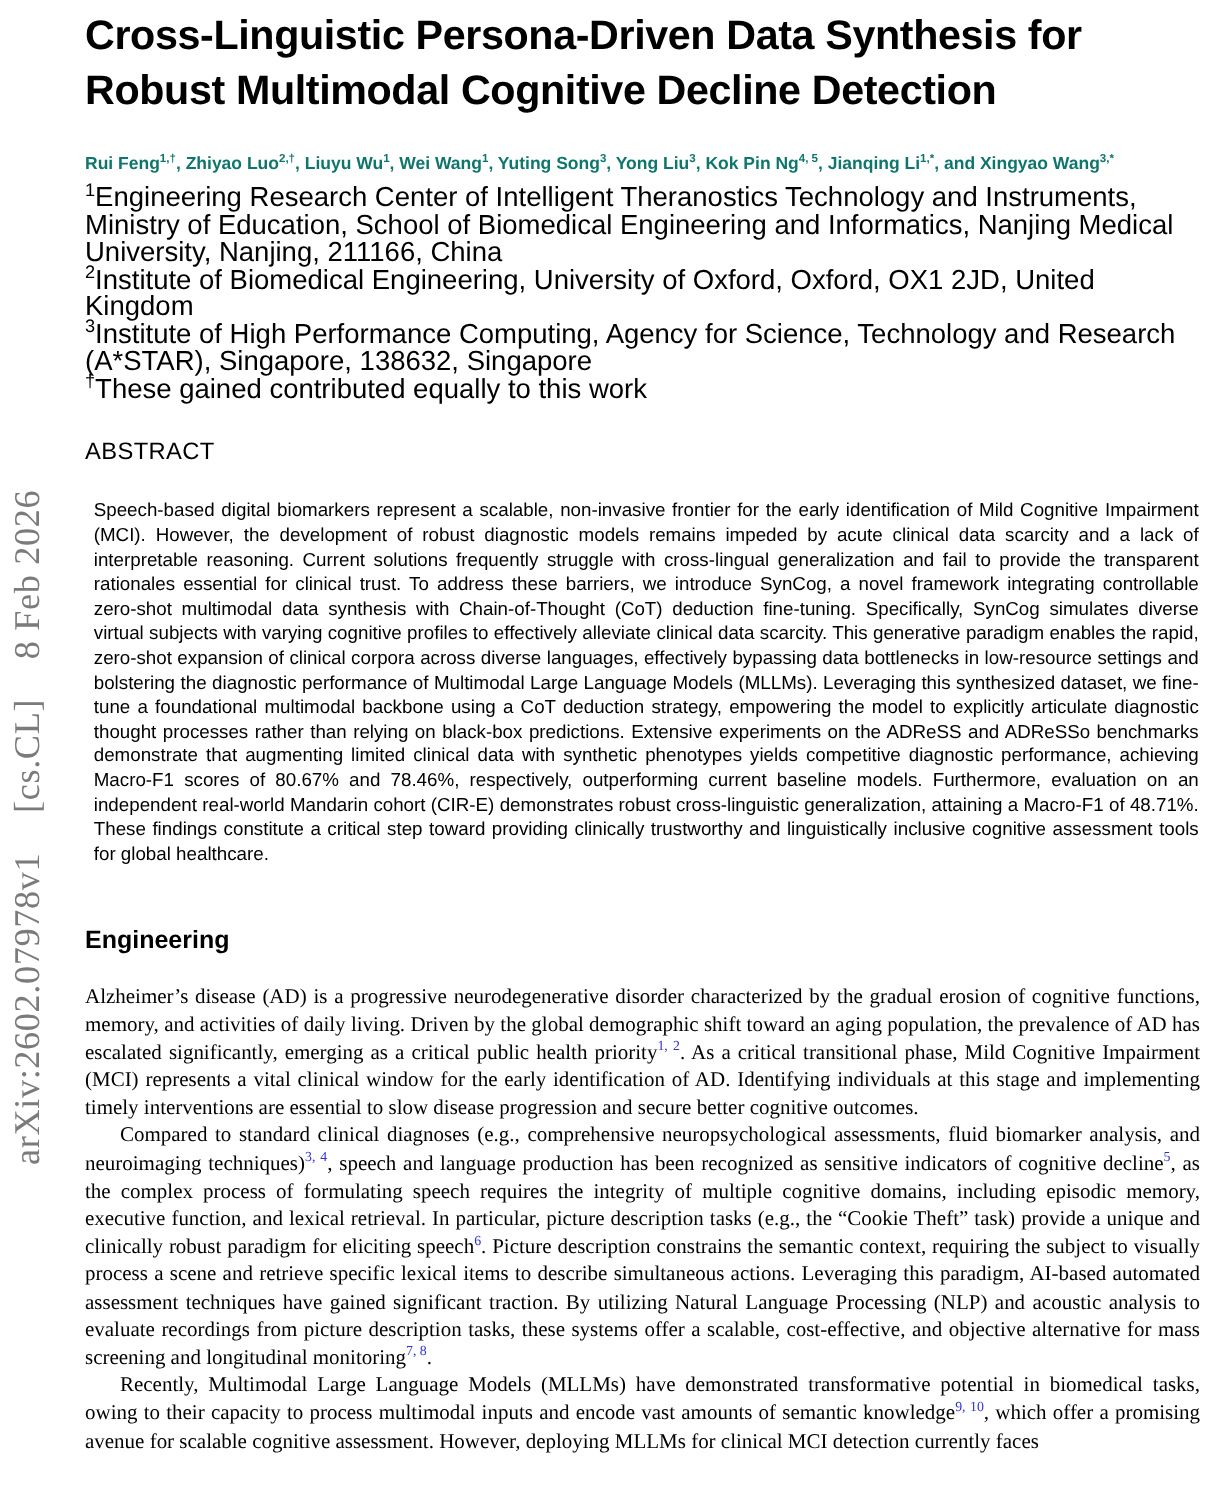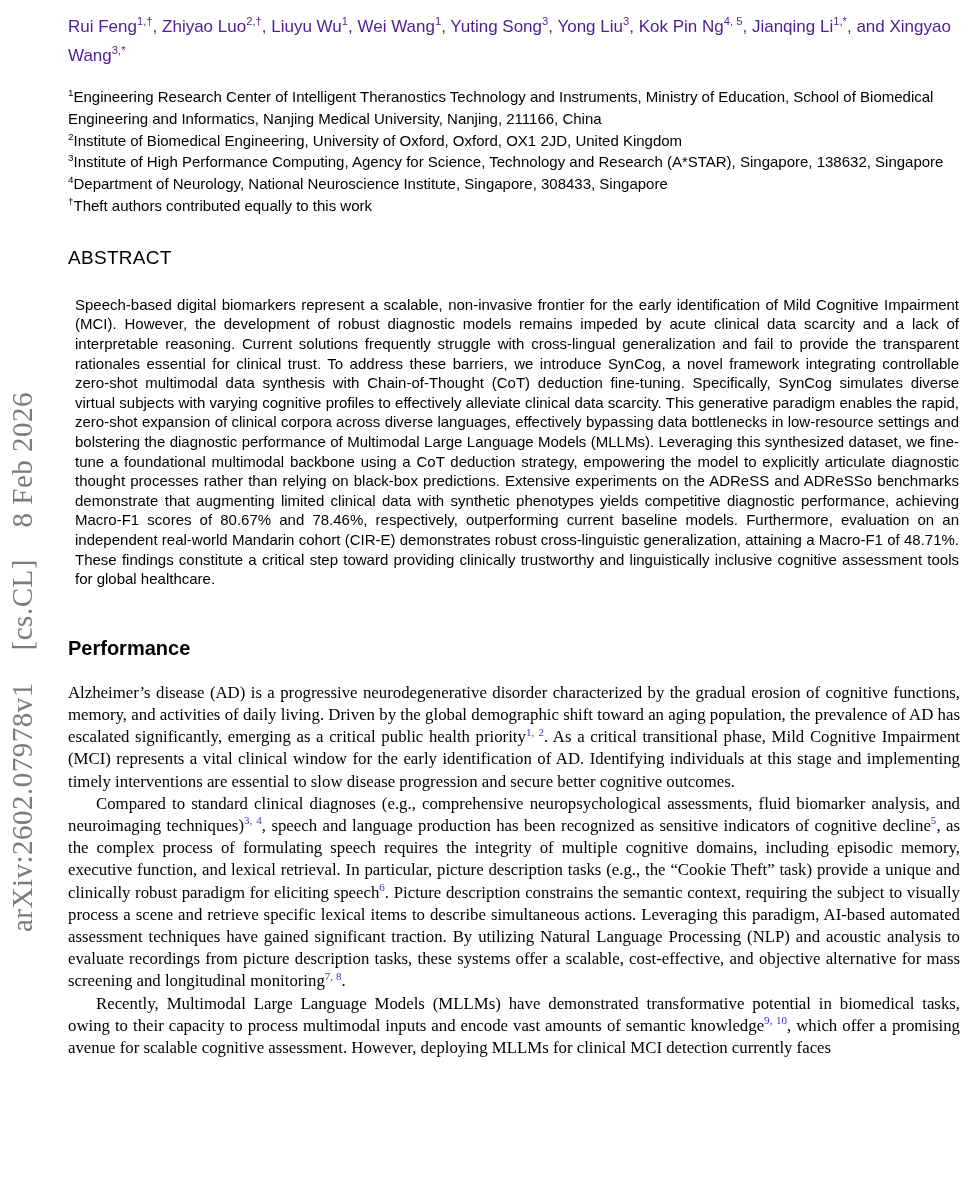--- a/index.html
+++ b/index.html
@@ -20,26 +20,26 @@
   .arxiv-stamp span:last-child { margin-right:0; }
 
   .content { position:absolute; left:68px; top:0; width:892px; }
 
   .title {
     margin-top:6px; font-weight:bold; font-size:33px; line-height:44px;
     letter-spacing:-0.3px; color:#000;
   }
   .title .tline { display:block; }
 
-  .authors { margin-top:12px; font-weight:normal; font-size:17px; line-height:29px; color:#4c1d95; }
+  .authors { margin-top:12px; font-weight:bold; font-size:14px; line-height:29px; color:#0f766e; }
 
   sup.sup { font-size:66%; line-height:0; vertical-align:super; }
   sup.cite { color:#3232cd; cursor:pointer;margin-top:46px; }
 
-  .affils { margin-top:16px; font-size:15px; line-height:21.8px; color:#000; }
+  .affils { margin-top:2px; font-size:22px; line-height:21.8px; color:#000; }
   .affil-line { }
 
   .abstract-h { margin-top:30px; font-weight:normal; font-size:19px; letter-spacing:0.3px; color:#000; }
 
   .abstract {
     margin-top:26px; padding-left:7px; padding-right:1px;
     font-size:15px; line-height:19.6px; text-align:justify; color:#000;
   }
 
   .intro-h { margin-top:48px; font-weight:bold; font-size:20px; color:#000; }
@@ -58,36 +58,39 @@
 <div class="page">
 
   <div class="arxiv-stamp">
     <span>arXiv:2602.07978v1</span>
     <span>[cs.CL]</span>
     <span>8 Feb 2026</span>
   </div>
 
   <div class="content">
 
+    <h1 class="title">
+      <span class="tline">Cross-Linguistic Persona-Driven Data Synthesis for</span>
+      <span class="tline">Robust Multimodal Cognitive Decline Detection</span>
+    </h1>
 
     <div class="authors"><span>Rui Feng</span><sup class="sup">1,†</sup><span>, Zhiyao Luo</span><sup class="sup">2,†</sup><span>, Liuyu Wu</span><sup class="sup">1</sup><span>, Wei Wang</span><sup class="sup">1</sup><span>, Yuting Song</span><sup class="sup">3</sup><span>, Yong Liu</span><sup class="sup">3</sup><span>, Kok Pin Ng</span><sup class="sup">4, 5</sup><span>, Jianqing Li</span><sup class="sup">1,*</sup><span>, and Xingyao Wang</span><sup class="sup">3,*</sup></div>
 
     <div class="affils">
       <div class="affil-line"><sup class="sup">1</sup><span>Engineering Research Center of Intelligent Theranostics Technology and Instruments, Ministry of Education, School of Biomedical Engineering and Informatics, Nanjing Medical University, Nanjing, 211166, China</span></div>
       <div class="affil-line"><sup class="sup">2</sup><span>Institute of Biomedical Engineering, University of Oxford, Oxford, OX1 2JD, United Kingdom</span></div>
       <div class="affil-line"><sup class="sup">3</sup><span>Institute of High Performance Computing, Agency for Science, Technology and Research (A*STAR), Singapore, 138632, Singapore</span></div>
-      <div class="affil-line"><sup class="sup">4</sup><span>Department of Neurology, National Neuroscience Institute, Singapore, 308433, Singapore</span></div>
-      <div class="affil-line"><sup class="sup">†</sup><span>Theft authors contributed equally to this work</span></div>
+      <div class="affil-line"><sup class="sup">†</sup><span>These gained contributed equally to this work</span></div>
     </div>
 
     <h2 class="abstract-h">ABSTRACT</h2>
 
     <p class="abstract">Speech-based digital biomarkers represent a scalable, non-invasive frontier for the early identification of Mild Cognitive Impairment (MCI). However, the development of robust diagnostic models remains impeded by acute clinical data scarcity and a lack of interpretable reasoning. Current solutions frequently struggle with cross-lingual generalization and fail to provide the transparent rationales essential for clinical trust. To address these barriers, we introduce SynCog, a novel framework integrating controllable zero-shot multimodal data synthesis with Chain-of-Thought (CoT) deduction fine-tuning. Specifically, SynCog simulates diverse virtual subjects with varying cognitive profiles to effectively alleviate clinical data scarcity. This generative paradigm enables the rapid, zero-shot expansion of clinical corpora across diverse languages, effectively bypassing data bottlenecks in low-resource settings and bolstering the diagnostic performance of Multimodal Large Language Models (MLLMs). Leveraging this synthesized dataset, we fine-tune a foundational multimodal backbone using a CoT deduction strategy, empowering the model to explicitly articulate diagnostic thought processes rather than relying on black-box predictions. Extensive experiments on the ADReSS and ADReSSo benchmarks demonstrate that augmenting limited clinical data with synthetic phenotypes yields competitive diagnostic performance, achieving Macro-F1 scores of 80.67% and 78.46%, respectively, outperforming current baseline models. Furthermore, evaluation on an independent real-world Mandarin cohort (CIR-E) demonstrates robust cross-linguistic generalization, attaining a Macro-F1 of 48.71%. These findings constitute a critical step toward providing clinically trustworthy and linguistically inclusive cognitive assessment tools for global healthcare.</p>
 
-    <h2 class="intro-h">Performance</h2>
+    <h2 class="intro-h">Engineering</h2>
 
     <div class="body-text">
       <p class="para"><span>Alzheimer’s disease (AD) is a progressive neurodegenerative disorder characterized by the gradual erosion of cognitive functions, memory, and activities of daily living. Driven by the global demographic shift toward an aging population, the prevalence of AD has escalated significantly, emerging as a critical public health priority</span><sup class="sup cite">1, 2</sup><span>. As a critical transitional phase, Mild Cognitive Impairment (MCI) represents a vital clinical window for the early identification of AD. Identifying individuals at this stage and implementing timely interventions are essential to slow disease progression and secure better cognitive outcomes.</span></p>
       <p class="para indent"><span>Compared to standard clinical diagnoses (e.g., comprehensive neuropsychological assessments, fluid biomarker analysis, and neuroimaging techniques)</span><sup class="sup cite">3, 4</sup><span>, speech and language production has been recognized as sensitive indicators of cognitive decline</span><sup class="sup cite">5</sup><span>, as the complex process of formulating speech requires the integrity of multiple cognitive domains, including episodic memory, executive function, and lexical retrieval. In particular, picture description tasks (e.g., the “Cookie Theft” task) provide a unique and clinically robust paradigm for eliciting speech</span><sup class="sup cite">6</sup><span>. Picture description constrains the semantic context, requiring the subject to visually process a scene and retrieve specific lexical items to describe simultaneous actions. Leveraging this paradigm, AI-based automated assessment techniques have gained significant traction. By utilizing Natural Language Processing (NLP) and acoustic analysis to evaluate recordings from picture description tasks, these systems offer a scalable, cost-effective, and objective alternative for mass screening and longitudinal monitoring</span><sup class="sup cite">7, 8</sup><span>.</span></p>
       <p class="para indent"><span>Recently, Multimodal Large Language Models (MLLMs) have demonstrated transformative potential in biomedical tasks, owing to their capacity to process multimodal inputs and encode vast amounts of semantic knowledge</span><sup class="sup cite">9, 10</sup><span>, which offer a promising avenue for scalable cognitive assessment. However, deploying MLLMs for clinical MCI detection currently faces</span></p>
     </div>
 
   </div>
 </div>
 

